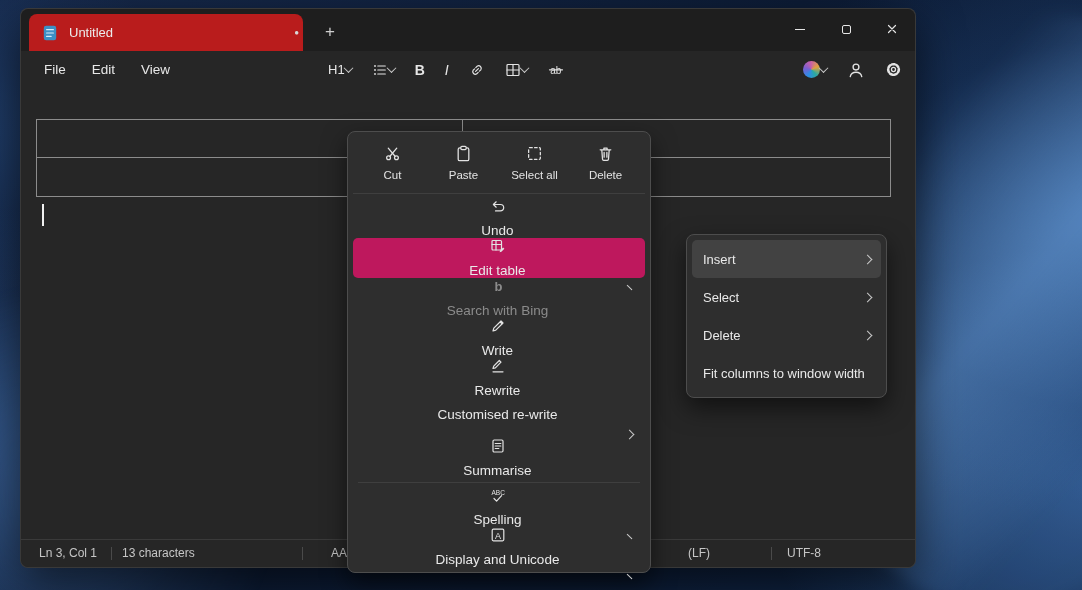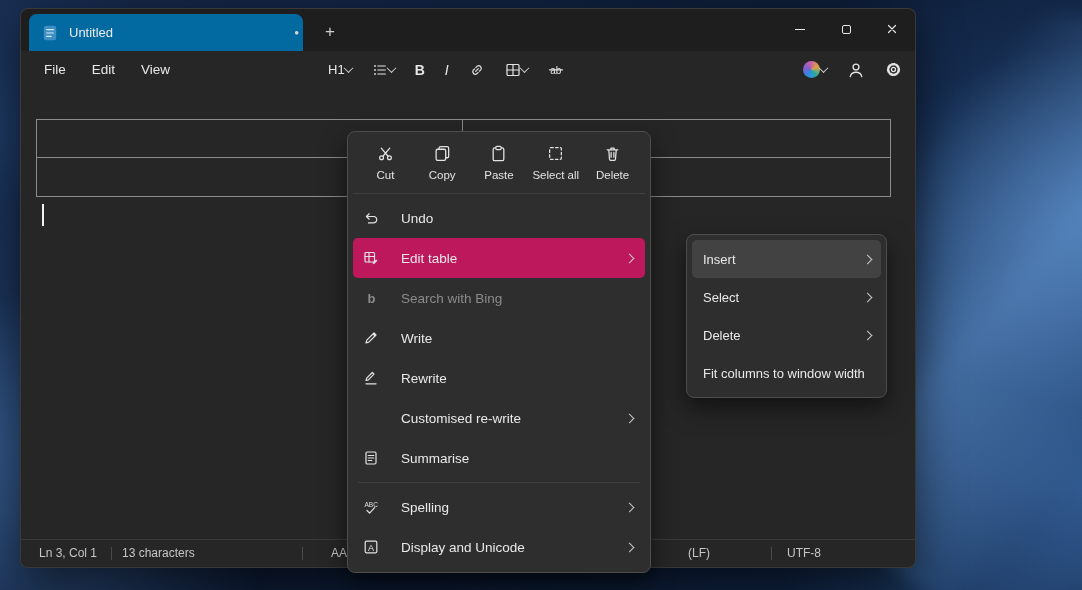--- a/index.html
+++ b/index.html
@@ -22,21 +22,21 @@
   .wave.w2 { left:-140px; bottom:-120px; width:420px; height:430px;
     background:radial-gradient(closest-side, rgba(95,150,220,.35), rgba(0,0,0,0));
     filter:blur(4px); }
 
   
   .window { position:absolute; left:20px; top:8px; width:896px; height:560px;
     background:#262626; border-radius:8px; border:1px solid rgba(255,255,255,.09);
     box-shadow:0 18px 45px rgba(0,0,0,.60); }
   .titlebar { position:absolute; left:0; top:0; right:0; height:42px; background:#1e1e1e;
     border-radius:8px 8px 0 0; }
-  .tab { position:absolute; left:8px; top:5px; width:274px; height:37px; background:#0369a1;
+  .tab { position:absolute; left:8px; top:5px; width:274px; height:37px; background:#b91c1c;
     border-radius:8px 8px 0 0; display:flex; align-items:center; padding:0 4px 0 12px; gap:10px; }
   .tab-title { color:#ececec; font-size:13px; flex:0 0 auto; }
   .tab-dot { margin-left:auto; color:#d8d8d8; font-size:8px; line-height:1; }
   .newtab { position:absolute; left:294px; top:9px; width:30px; height:28px; border-radius:5px;
     color:#cfcfcf; font-size:17px; display:flex; align-items:center; justify-content:center; }
   .controls { position:absolute; right:0; top:0; height:40px; display:flex; }
   .ctl { width:46px; height:40px; display:flex; align-items:center; justify-content:center; }
   .g-min { width:10px; height:1px; background:#e6e6e6; }
   .g-max { width:9px; height:9px; border:1.1px solid #e6e6e6; border-radius:2px; }
 
@@ -68,21 +68,21 @@
   .sb-sep { position:absolute; top:7px; width:1px; height:13px; background:#4a4a4a; }
 
   
   .menu { position:absolute; background:#2e2e2e; border:1px solid #4d4d4d; border-radius:8px;
     box-shadow:0 10px 24px rgba(0,0,0,.55); color:#e9e9e9; }
   .ctx { left:347px; top:131px; width:304px; padding:5px 0; z-index:20; }
   .qa-row { display:flex; padding:4px 4px 8px; border-bottom:1px solid #3f3f3f; margin:0 5px 4px; }
   .qa { flex:1; display:flex; flex-direction:column; align-items:center; gap:7px;
     font-size:11.5px; color:#e3e3e3; padding:4px 0; border-radius:5px; }
   .cm-item { height:40px; display:flex; align-items:center; margin:0 5px; padding:0 12px 0 9px;
-    border-radius:5px; gap:21px; font-size:13.5px; }
+    border-radius:5px; gap:9px; font-size:13.5px;flex-direction:column; }
   .cm-item.hl { background:#be185d; }
   .cm-item.disabled { color:#8b8b8b; }
   .cm-ic { width:18px; display:flex; justify-content:center; align-items:center; }
   .cm-item .chev-right { margin-left:auto; }
   .cm-sep { height:1px; background:#3f3f3f; margin:4px 10px; }
 
   .sub1 { left:686px; top:234px; width:201px; padding:5px 0; z-index:21; }
   .sub2 { left:888px; top:236px; width:189px; padding:5px 0; z-index:22; }
   .sm-item { height:38px; display:flex; align-items:center; margin:0 5px; padding:0 10px 0 11px;
     border-radius:5px; font-size:13px; white-space:nowrap; }
@@ -220,27 +220,20 @@
       <div class="qa">
         <svg class="ic" width="17" height="17" viewBox="0 0 16 16">
           <circle cx="4.3" cy="12" r="1.8"></circle>
             <circle cx="11.7" cy="12" r="1.8"></circle>
             <path d="M5.6 10.6 L12 3 M10.4 10.6 L4 3"></path>
         </svg>
         <span>Cut</span>
       </div>
       <div class="qa">
         <svg class="ic" width="17" height="17" viewBox="0 0 16 16">
-          <rect x="4.8" y="1.5" width="9" height="10.5" rx="1.5"></rect>
-            <rect x="2" y="4" width="9" height="10.5" rx="1.5" fill="#2e2e2e"></rect>
-        </svg>
-        <span>Copy</span>
-      </div>
-      <div class="qa">
-        <svg class="ic" width="17" height="17" viewBox="0 0 16 16">
           <rect x="3" y="2.8" width="10" height="12" rx="1.5"></rect>
             <rect x="5.5" y="1.2" width="5" height="3.2" rx="1" fill="#2e2e2e"></rect>
         </svg>
         <span>Paste</span>
       </div>
       <div class="qa">
         <svg class="ic" width="17" height="17" viewBox="0 0 16 16">
           <rect x="2.5" y="2.5" width="11" height="11" rx="1" stroke-dasharray="2.4 2.2"></rect>
         </svg>
         <span>Select all</span>

